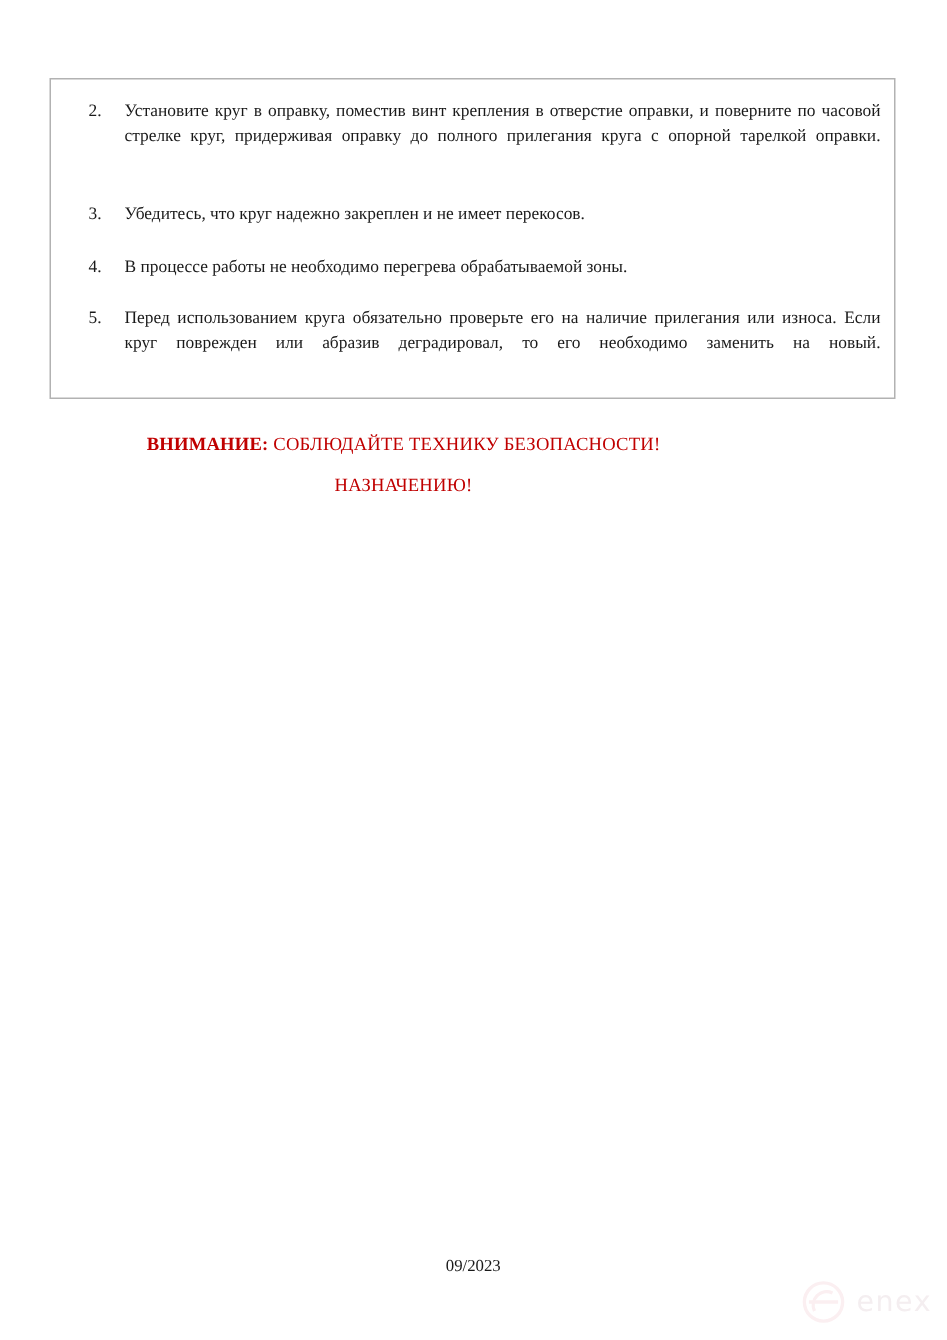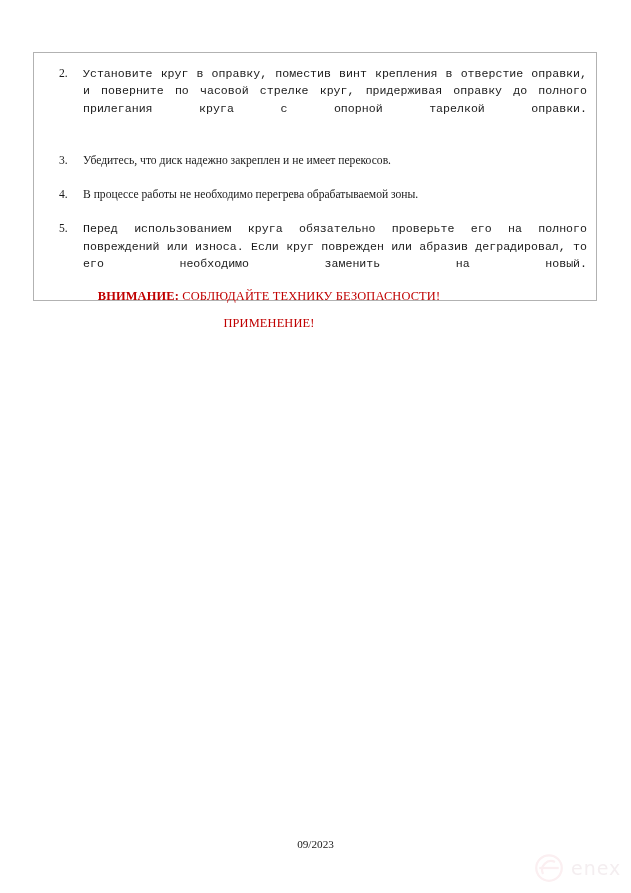--- a/index.html
+++ b/index.html
@@ -60,21 +60,20 @@
     top: 0;
     width: 20px;
     text-align: left;
     font-size: 11.6px;
     line-height: 17.4px;
   }
 
   
   .step-text {
     display: block;
-    font-family: Liberation Mono, monospace;
   }
   .step-text::after {
     content: "";
     display: inline-block;
     width: 100%;
   }
 
   
   .warning-block {
     position: absolute;
@@ -141,41 +140,41 @@
   <div class="instruction-box">
     <ol class="steps-list">
 
       <li class="step-item">
         <span class="step-number">2.</span>
         <span class="step-text">Установите круг в оправку, поместив винт крепления в отверстие оправки, и поверните по часовой стрелке круг, придерживая оправку до полного прилегания круга с опорной тарелкой оправки.</span>
       </li>
 
       <li class="step-item">
         <span class="step-number">3.</span>
-        <span>Убедитесь, что диск надежно закреплен и не имеет перекосов.</span>
+        <span>Убедитесь, что круг надежно закреплен и не имеет перекосов.</span>
       </li>
 
       <li class="step-item">
         <span class="step-number">4.</span>
         <span>В процессе работы не необходимо перегрева обрабатываемой зоны.</span>
       </li>
 
       <li class="step-item">
         <span class="step-number">5.</span>
-        <span class="step-text">Перед использованием круга обязательно проверьте его на полного повреждений или износа. Если круг поврежден или абразив деградировал, то его необходимо заменить на новый.</span>
+        <span class="step-text">Перед использованием круга обязательно проверьте его на наличие прилегания или износа. Если круг поврежден или абразив деградировал, то его необходимо заменить на новый.</span>
       </li>
 
     </ol>
   </div>
 
   <div class="warning-block">
     <div class="warning-line">
       <span class="warning-lead">ВНИМАНИЕ:</span><span> СОБЛЮДАЙТЕ ТЕХНИКУ БЕЗОПАСНОСТИ!</span>
     </div>
-    <div class="warning-line">ПРИМЕНЕНИЕ!</div>
+    <div class="warning-line">НАЗНАЧЕНИЮ!</div>
   </div>
 
   <div class="page-footer">09/2023</div>
 
   <div class="watermark">
     <span class="watermark-mark">
       <svg viewBox="0 0 40 40" width="30" height="30" aria-hidden="true">
         <circle cx="20" cy="20" r="17" fill="none" stroke="#fbeff1" stroke-width="3"></circle>
         <path d="M7 20 H33" stroke="#fbeff1" stroke-width="3" fill="none"></path>
         <path d="M28 12 A12 12 0 0 0 12 28" stroke="#fbeff1" stroke-width="3" fill="none"></path>

